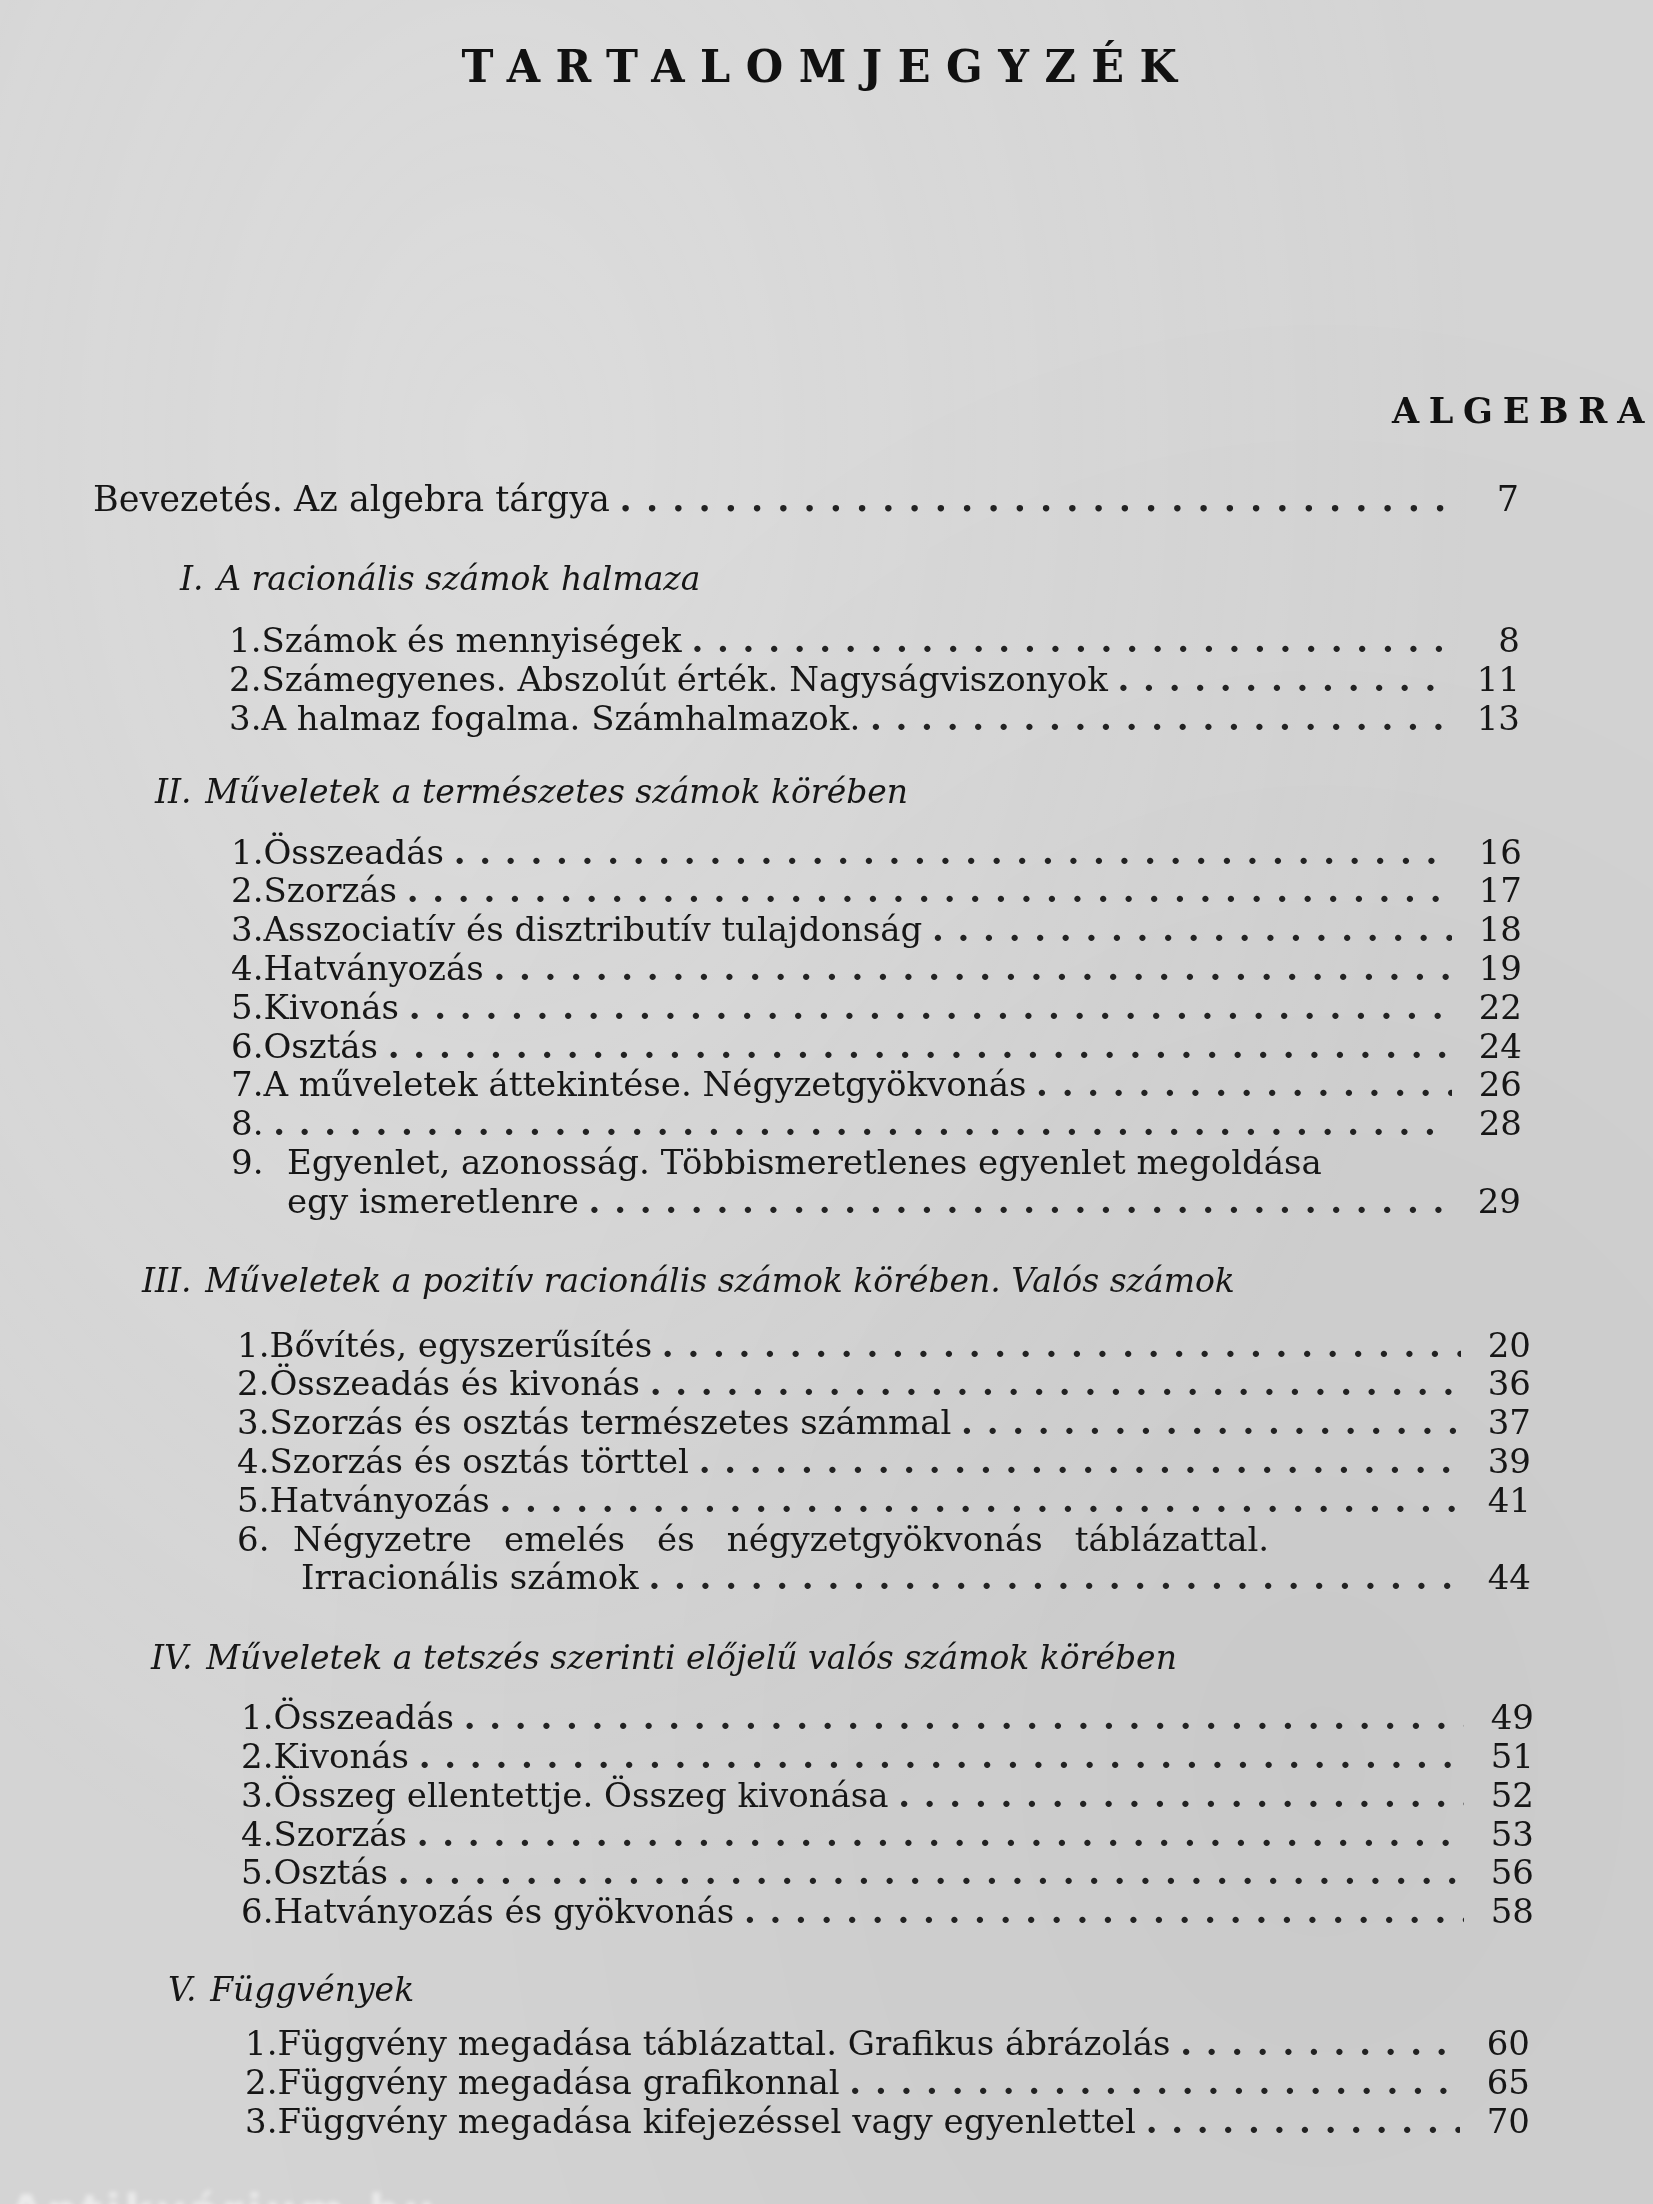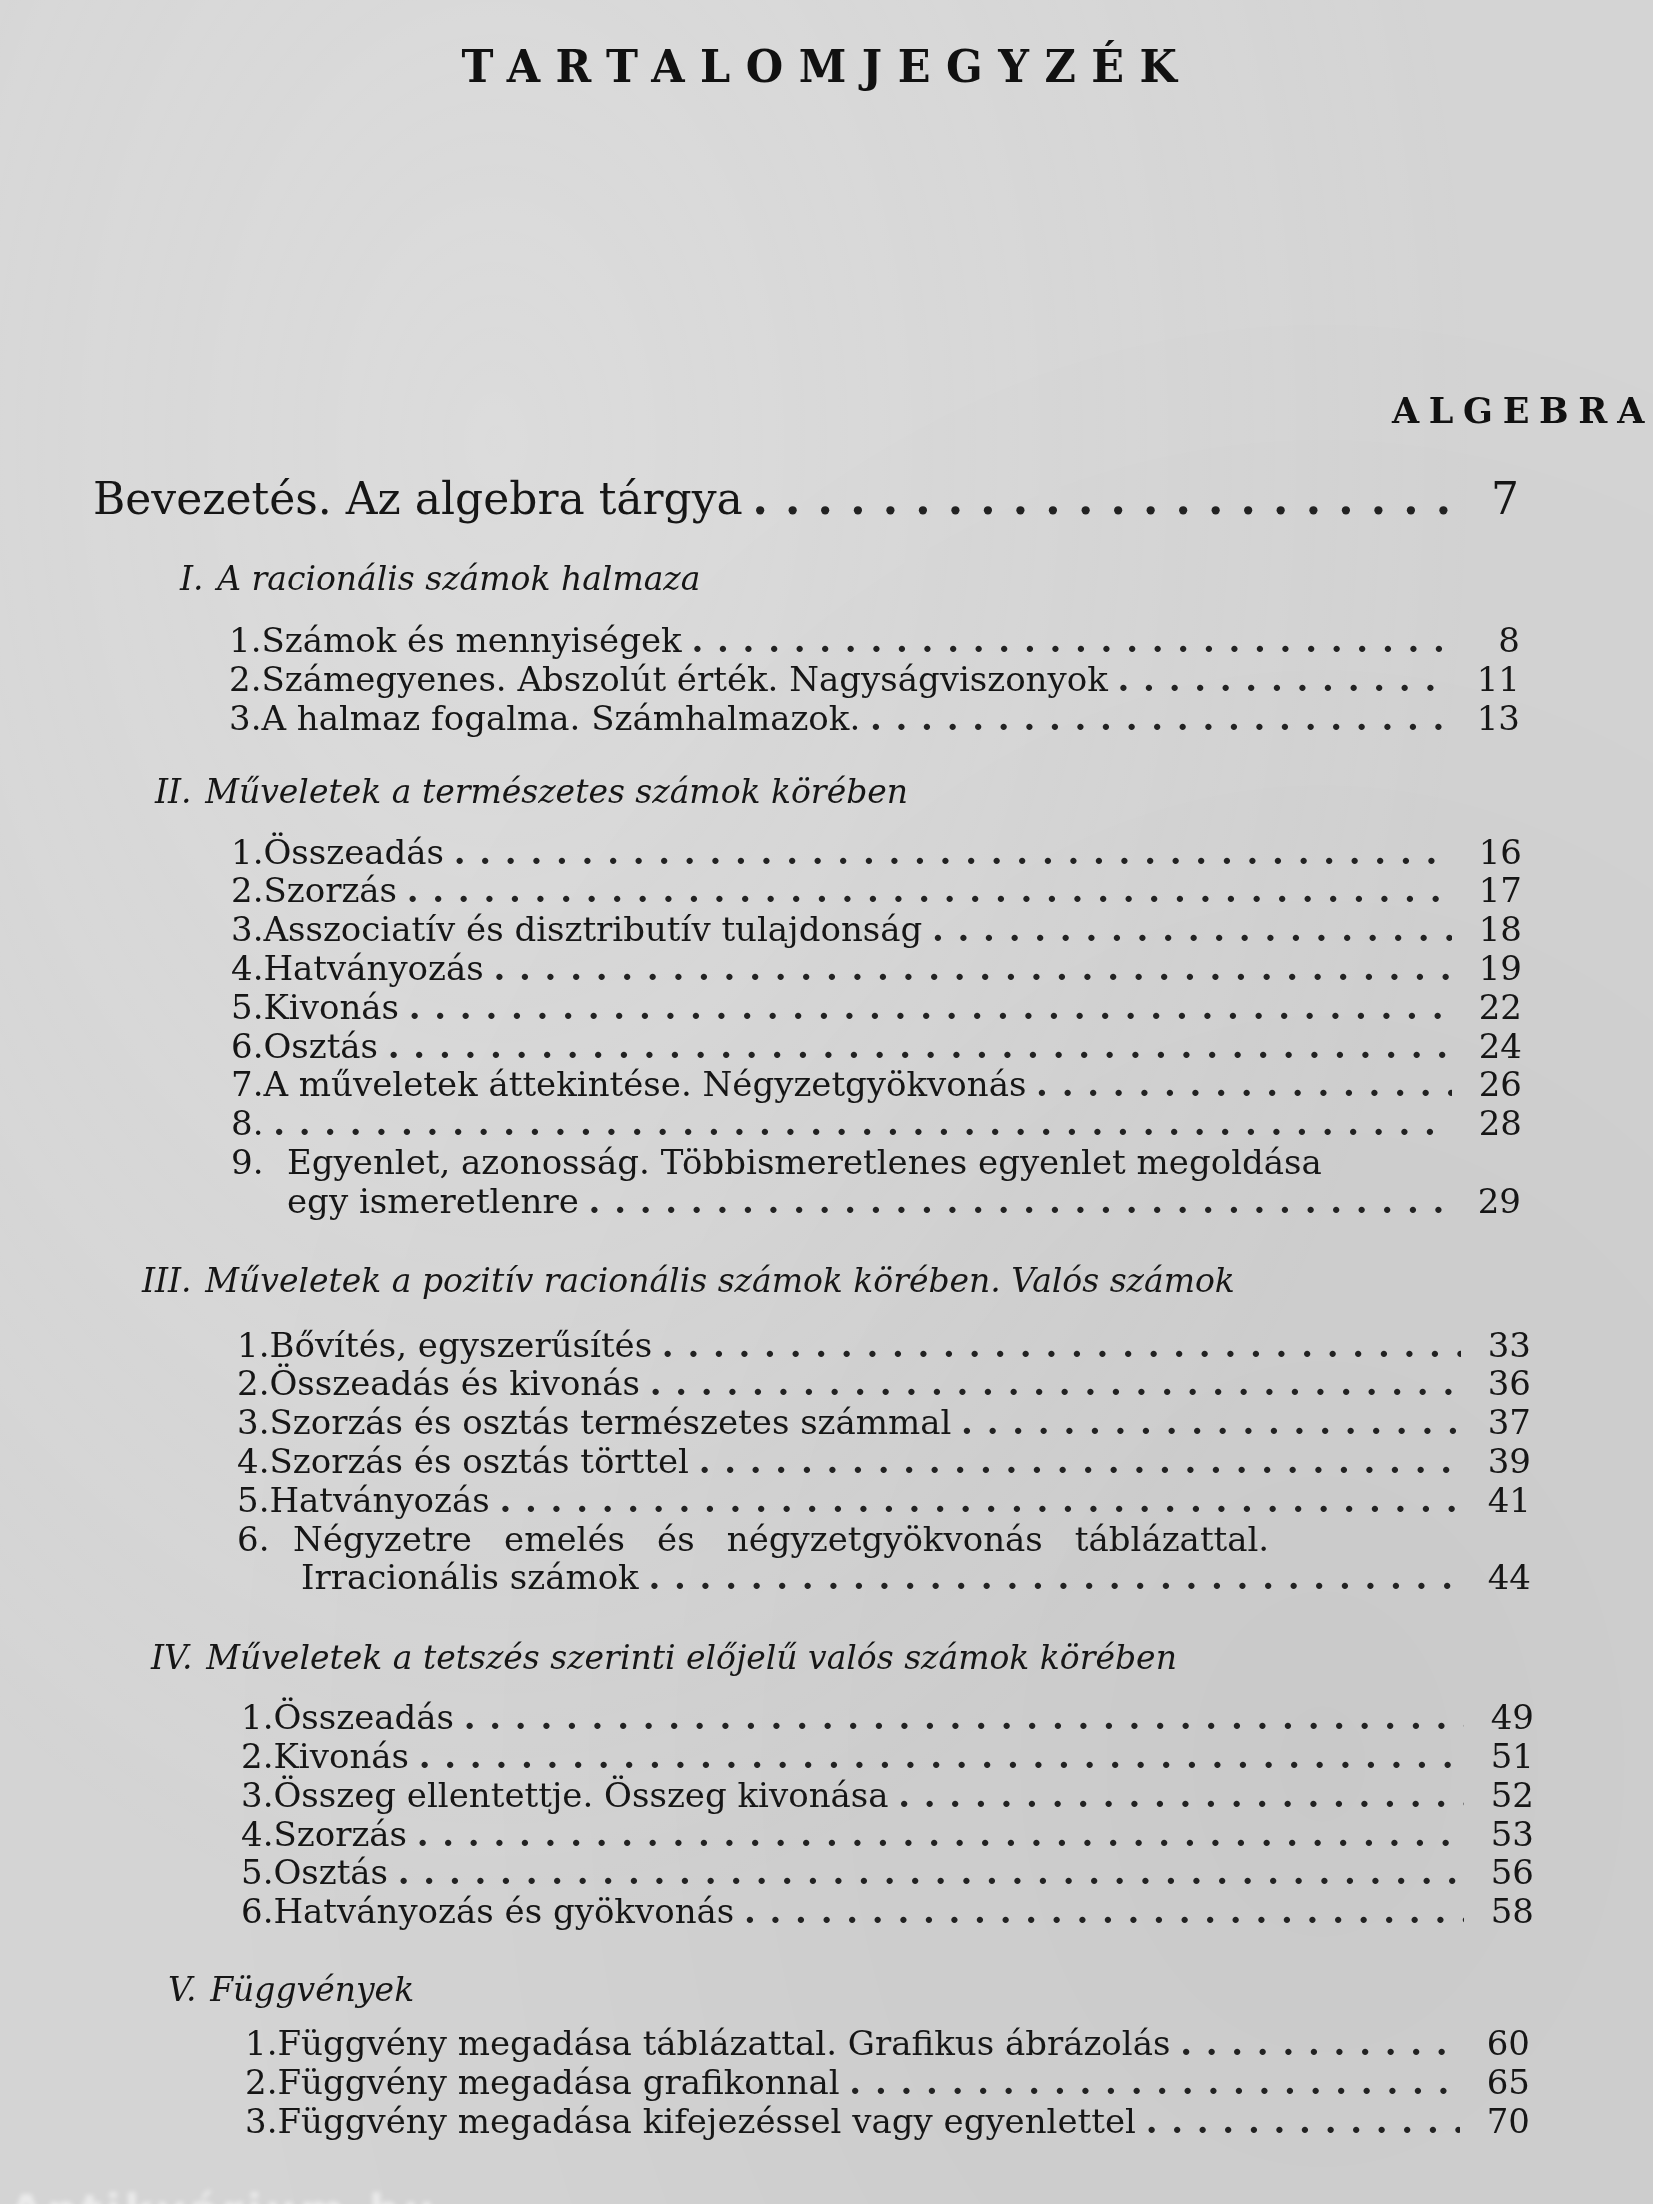--- a/index.html
+++ b/index.html
@@ -41,21 +41,21 @@
     content: ". . . . . . . . . . . . . . . . . . . . . . . . . . . . . . . . . . . . . . . . . . . . . . . . . . . . . . . . . . . . . . . . . . . . . . . . . . . . . . . . . . . . . . . . . . . . .";
     letter-spacing: 0; word-spacing: 1.9px;
   }
   .row .page-no { width: 60px; text-align: right; flex: 0 0 auto; }
   .row.cont .label { padding-left: 0; }
   .chapter {
     position: absolute; font-style: italic; font-size: 33px; line-height: 39px;
     font-family: "DejaVu Serif", serif; color: #161616; white-space: nowrap;
   }
   .chapter .roman { display: inline-block; margin-right: 13.6px; }
-  .intro { font-size: 44px; }
+  .intro { font-size: 35px; }
   .watermark {
     position: absolute; left: 9.7px; top: 2185px; font-size: 43px; font-weight: bold;
     font-family: "DejaVu Sans", sans-serif; color: rgba(255,255,255,0.55);
     filter: blur(2.9px); letter-spacing: 3.9px;
   }
 </style>
 </head>
 <body>
 
 <div class="page">
@@ -153,21 +153,21 @@
       <span class="page-no">29</span>
     </div>
 
     <div class="chapter" style="left:142px; top:1261px;">
       <span class="roman">III.</span><span>Műveletek a pozitív racionális számok körében. Valós számok</span>
     </div>
     <div class="row" style="left:237px; width:1294px; top:1326px;">
       <span class="num">1.</span>
       <span class="label">Bővítés, egyszerűsítés</span>
       <span class="dots"></span>
-      <span class="page-no">33</span>
+      <span class="page-no">20</span>
     </div>
     <div class="row" style="left:237px; width:1294px; top:1364px;">
       <span class="num">2.</span>
       <span class="label">Összeadás és kivonás</span>
       <span class="dots"></span>
       <span class="page-no">36</span>
     </div>
     <div class="row" style="left:237px; width:1294px; top:1403px;">
       <span class="num">3.</span>
       <span class="label">Szorzás és osztás természetes számmal</span>

